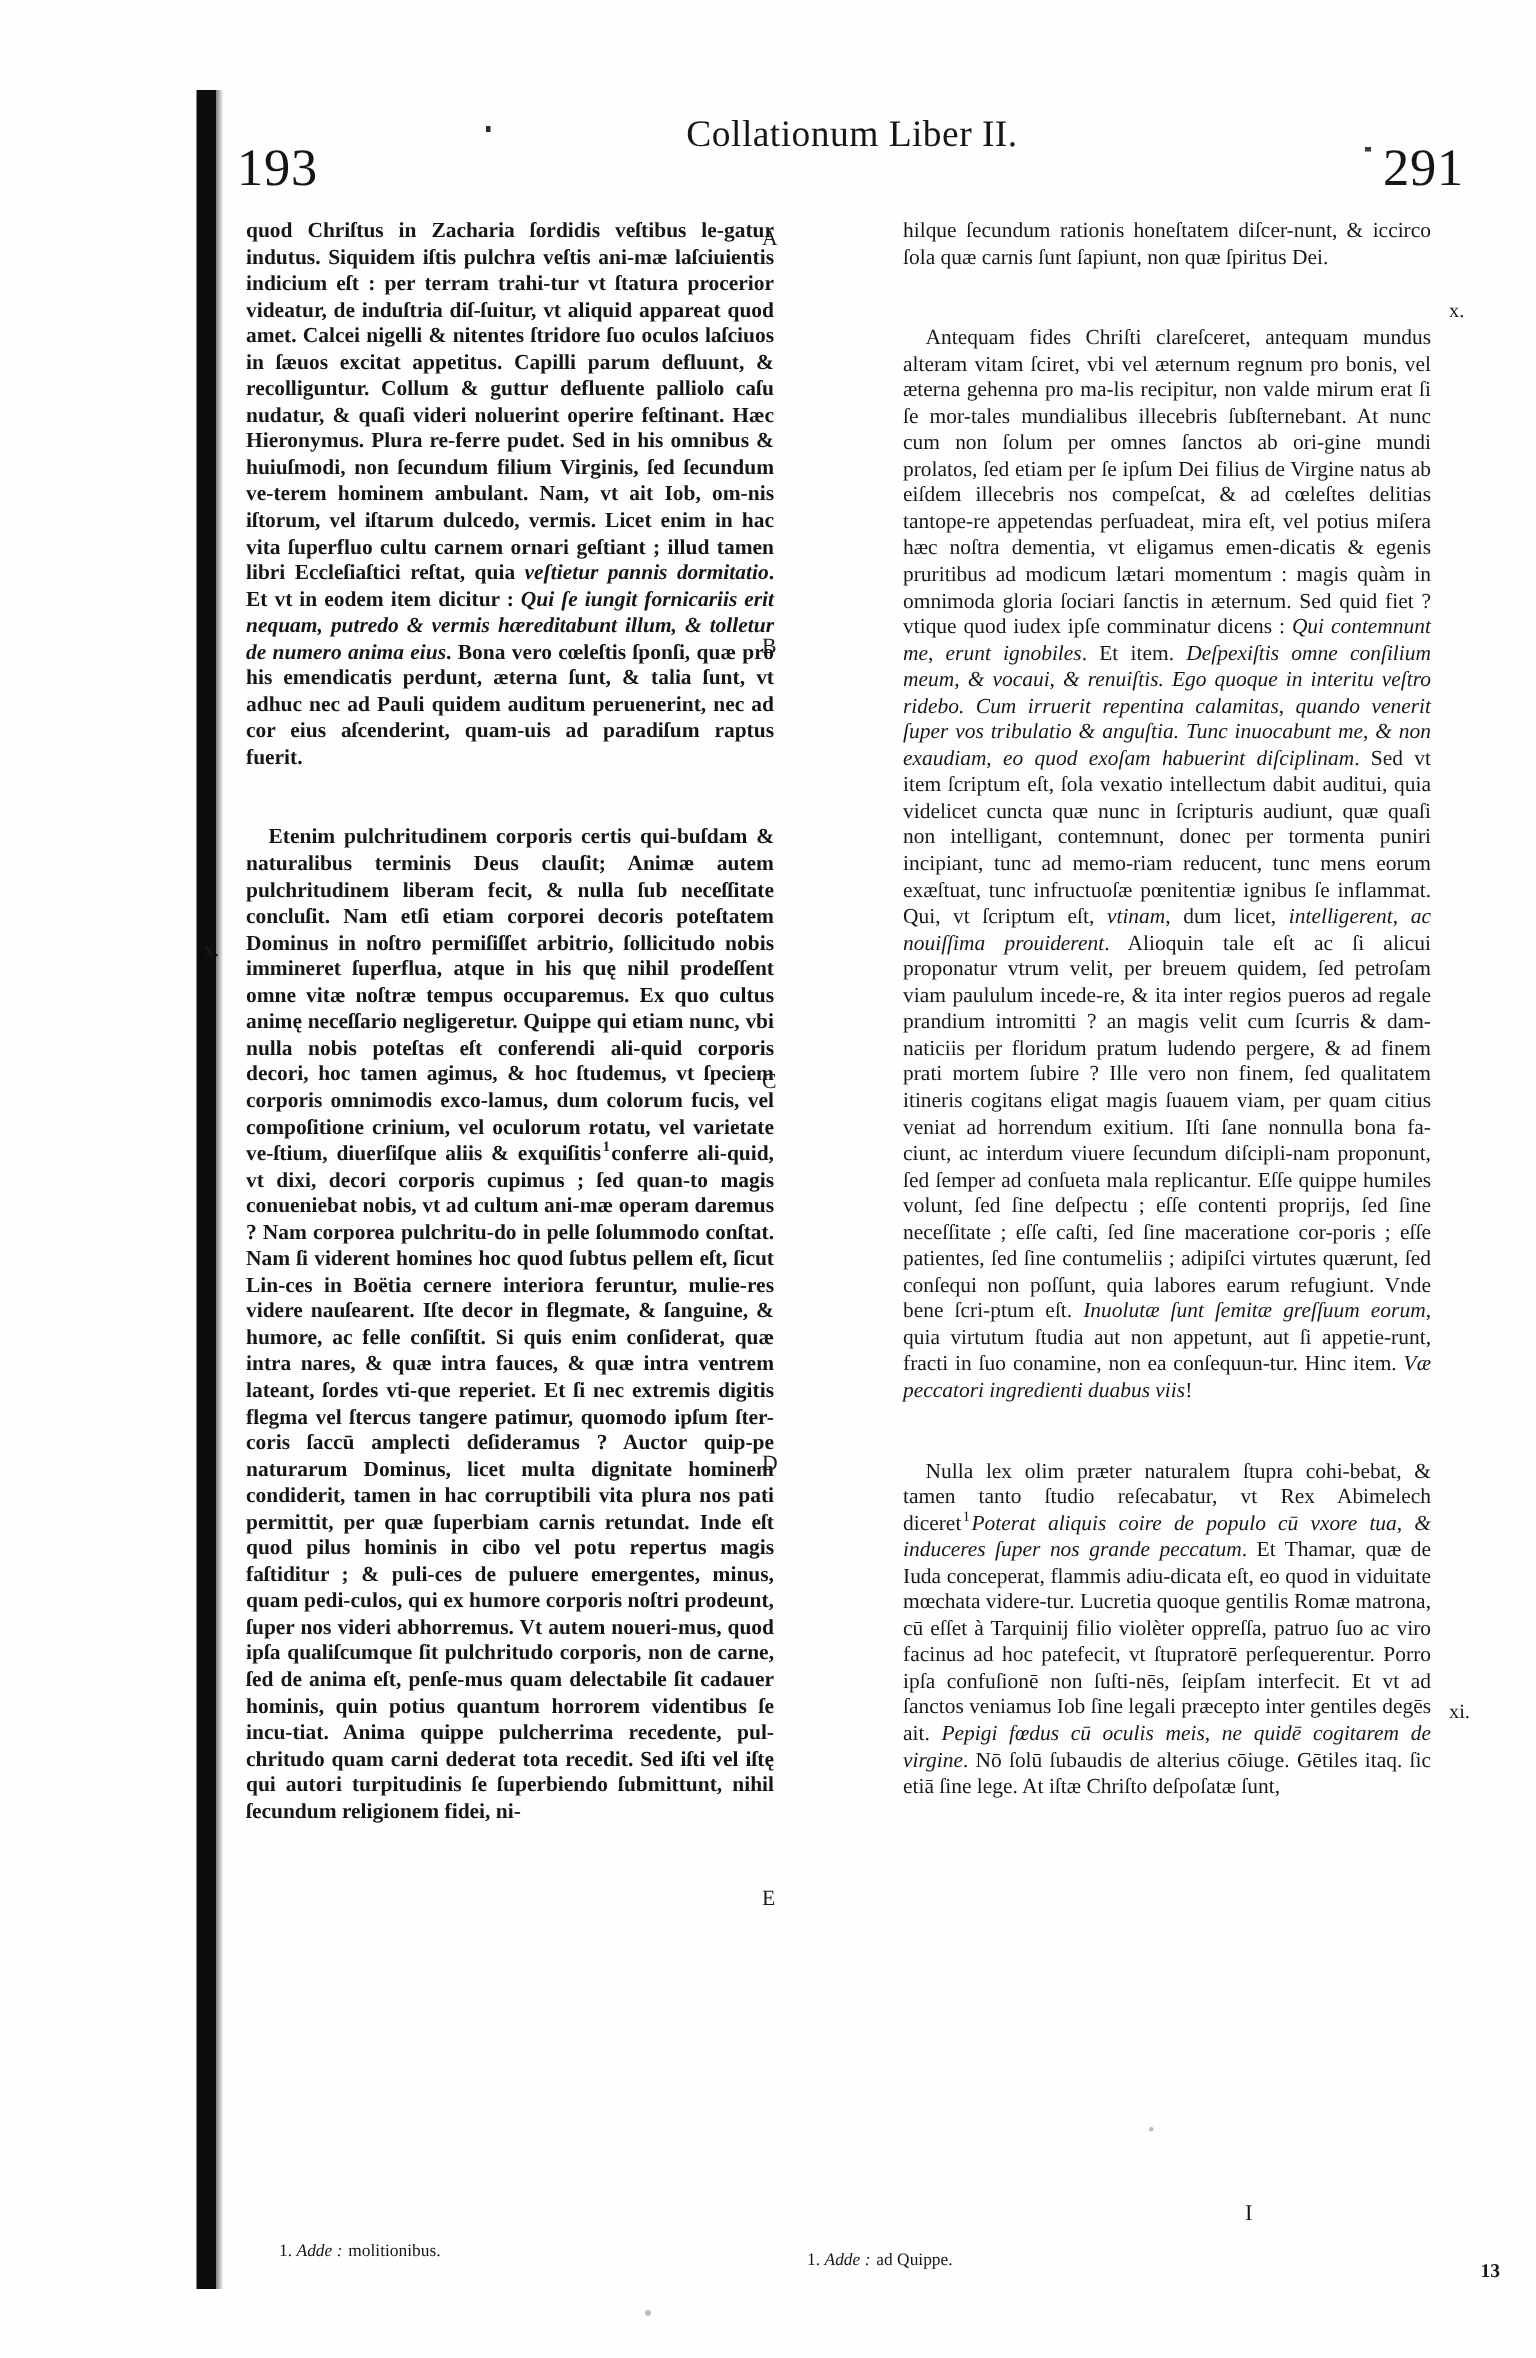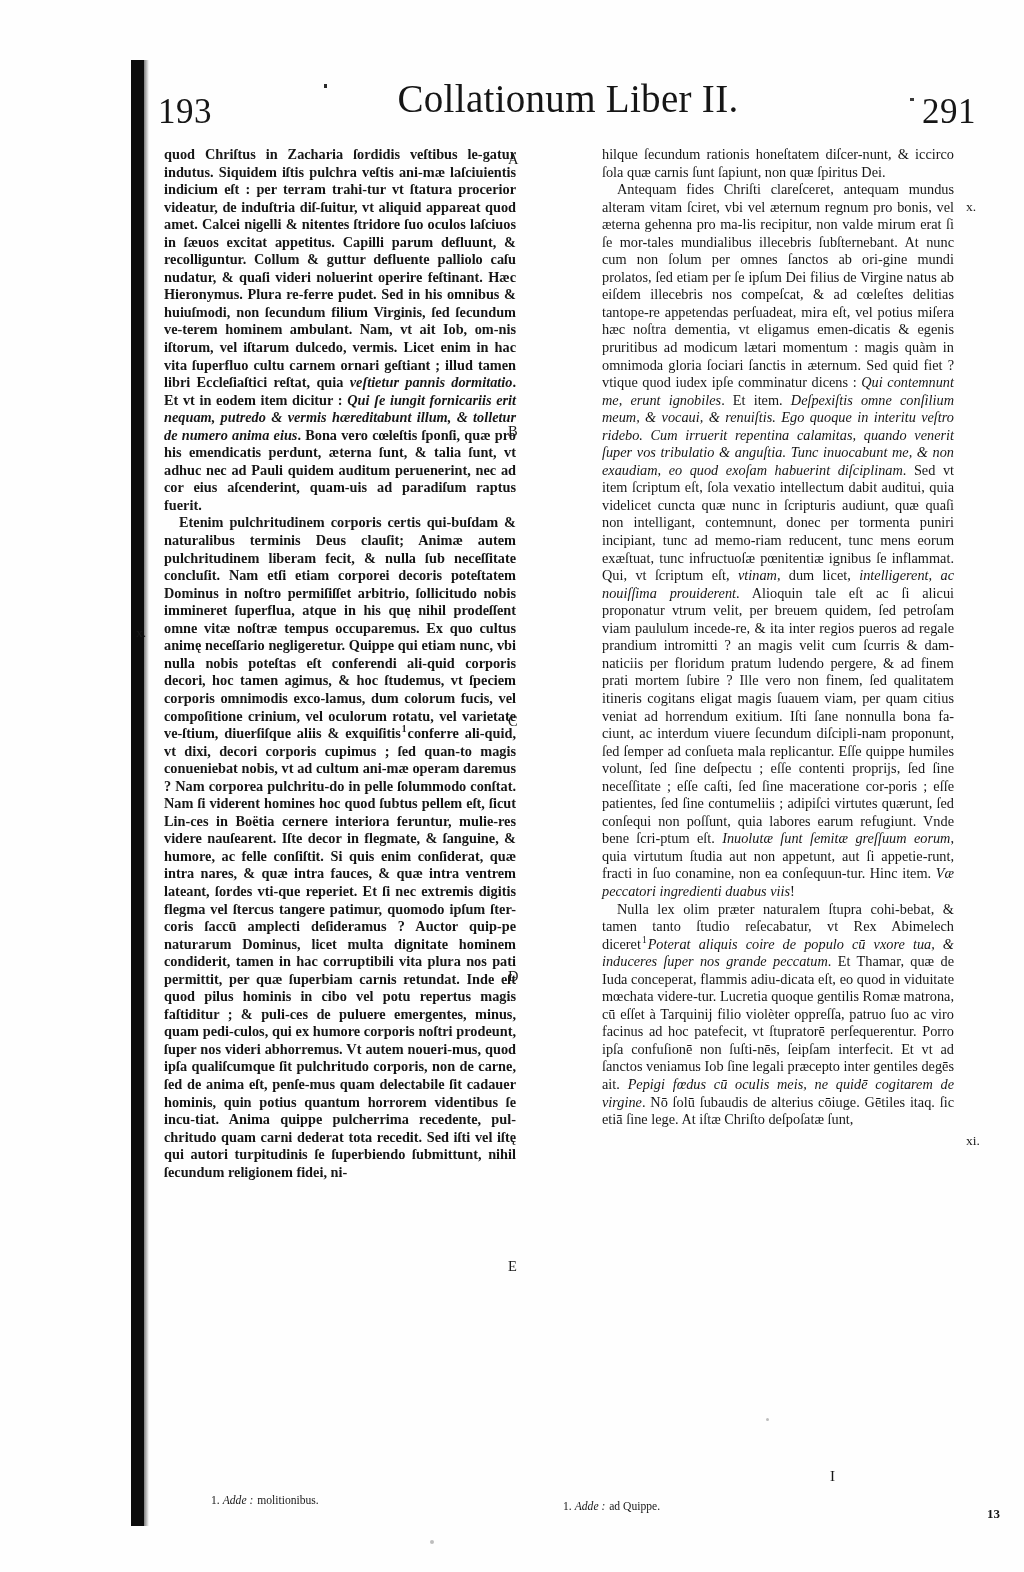--- a/index.html
+++ b/index.html
@@ -58,21 +58,21 @@
     letter-spacing: .5px;
   }
   .folio.verso { left: 8px; }
   .folio.recto { right: 10px; }
   #head-title {
     position: absolute;
     left: 0;
     right: 0;
     top: 0;
     text-align: center;
-    font-size: 39px;
+    font-size: 25px;
     letter-spacing: .3px;
   }
   #head-speck {
     position: absolute;
     left: 174px;
     top: 8px;
     width: 3px;
     height: 4px;
     background: #2a2a2a;
   }
@@ -105,20 +105,21 @@
   }
   .column.left  { left: 14px; font-weight: bold; }
   .column.right { left: 452px; }
 
   .column p {
     margin: 0;
     text-indent: 0;
   }
   .column p.indent {
     text-indent: 15px;
+    margin-top: 36px;
   }
   .column i, .column .it {
     font-style: italic;
   }
   .fn-ref {
     font-size: 9.5px;
     vertical-align: super;
     line-height: 0;
     padding: 0 1px;
   }
@@ -132,21 +133,20 @@
   }
   .margin-mark.section {
     font-size: 13.5px;
   }
 
   
   .footnote {
     position: absolute;
     font-size: 11.6px;
     line-height: 14px;
-    margin-left: 25px;
   }
   .footnote .num {
     font-variant: small-caps;
     padding-right: 3px;
   }
   .footnote .kw {
     font-style: italic;
     padding-right: 1px;
   }
   #footnote-left  { left: 186px; top: 1494px; }

